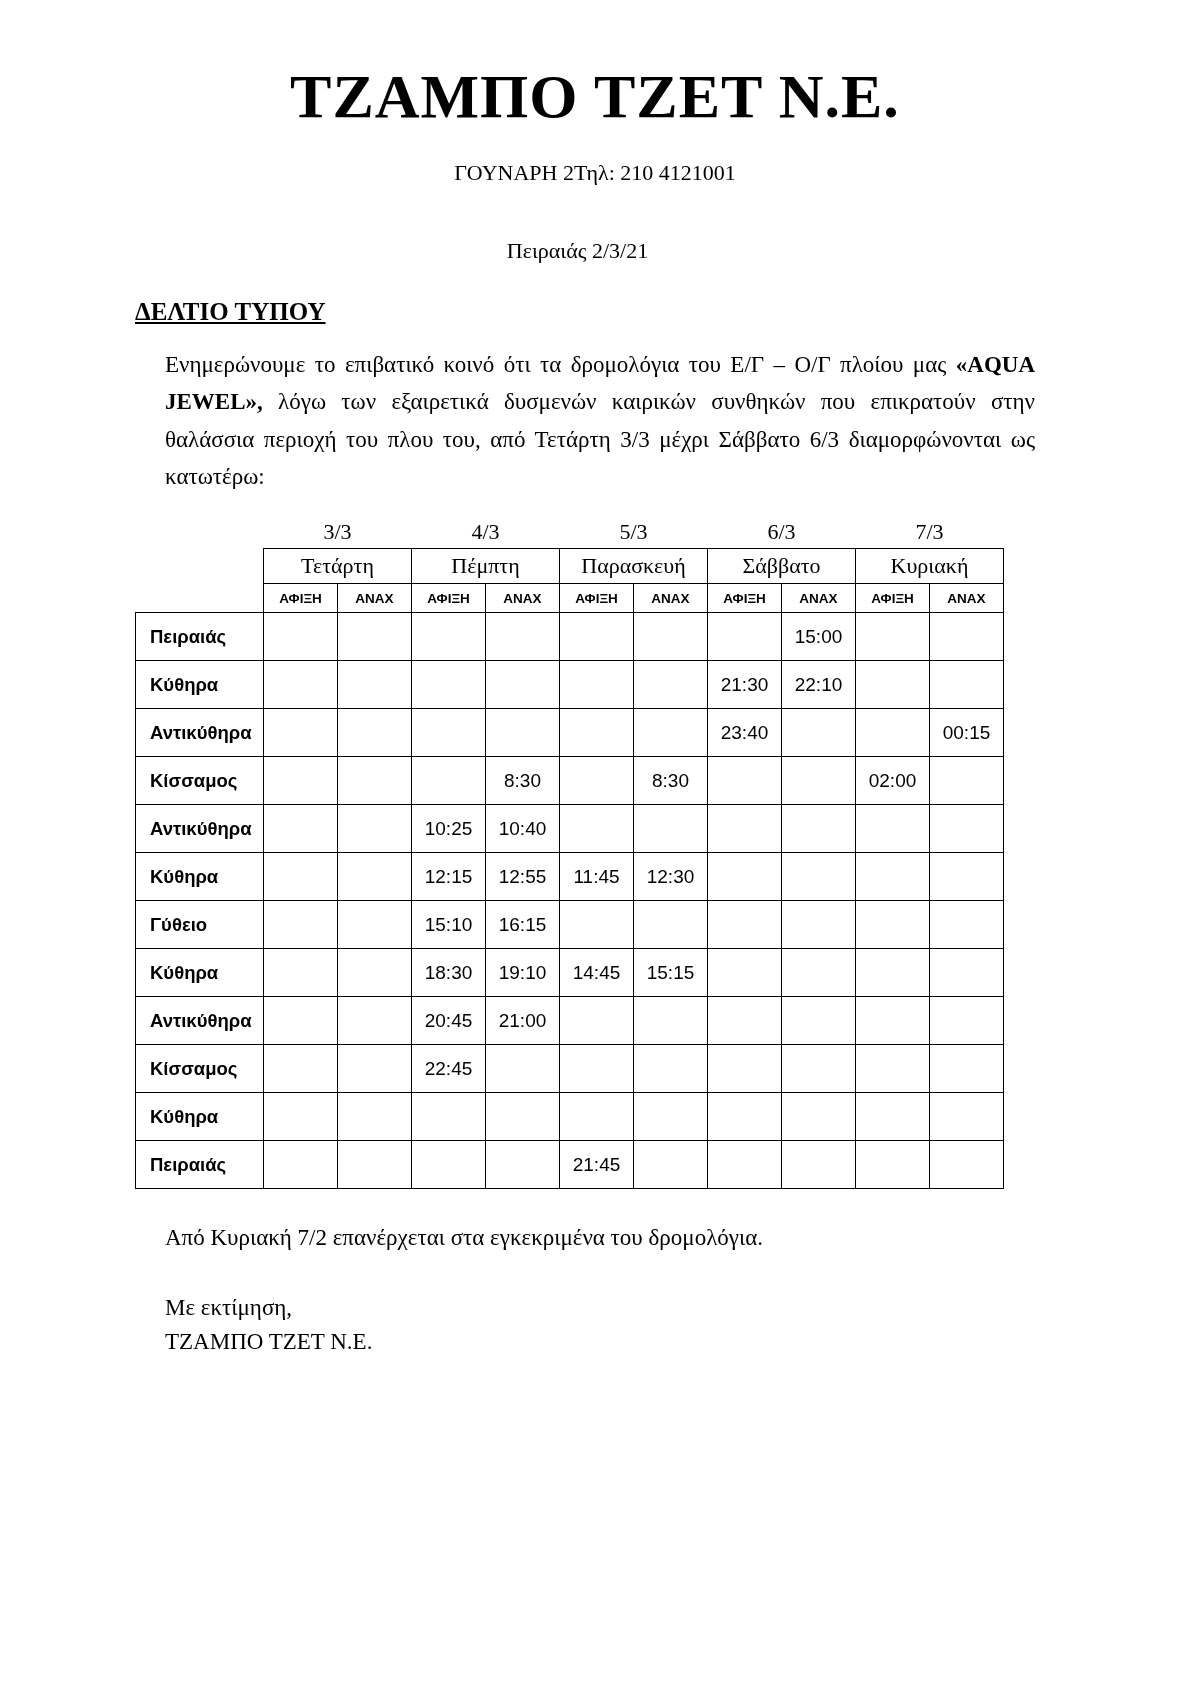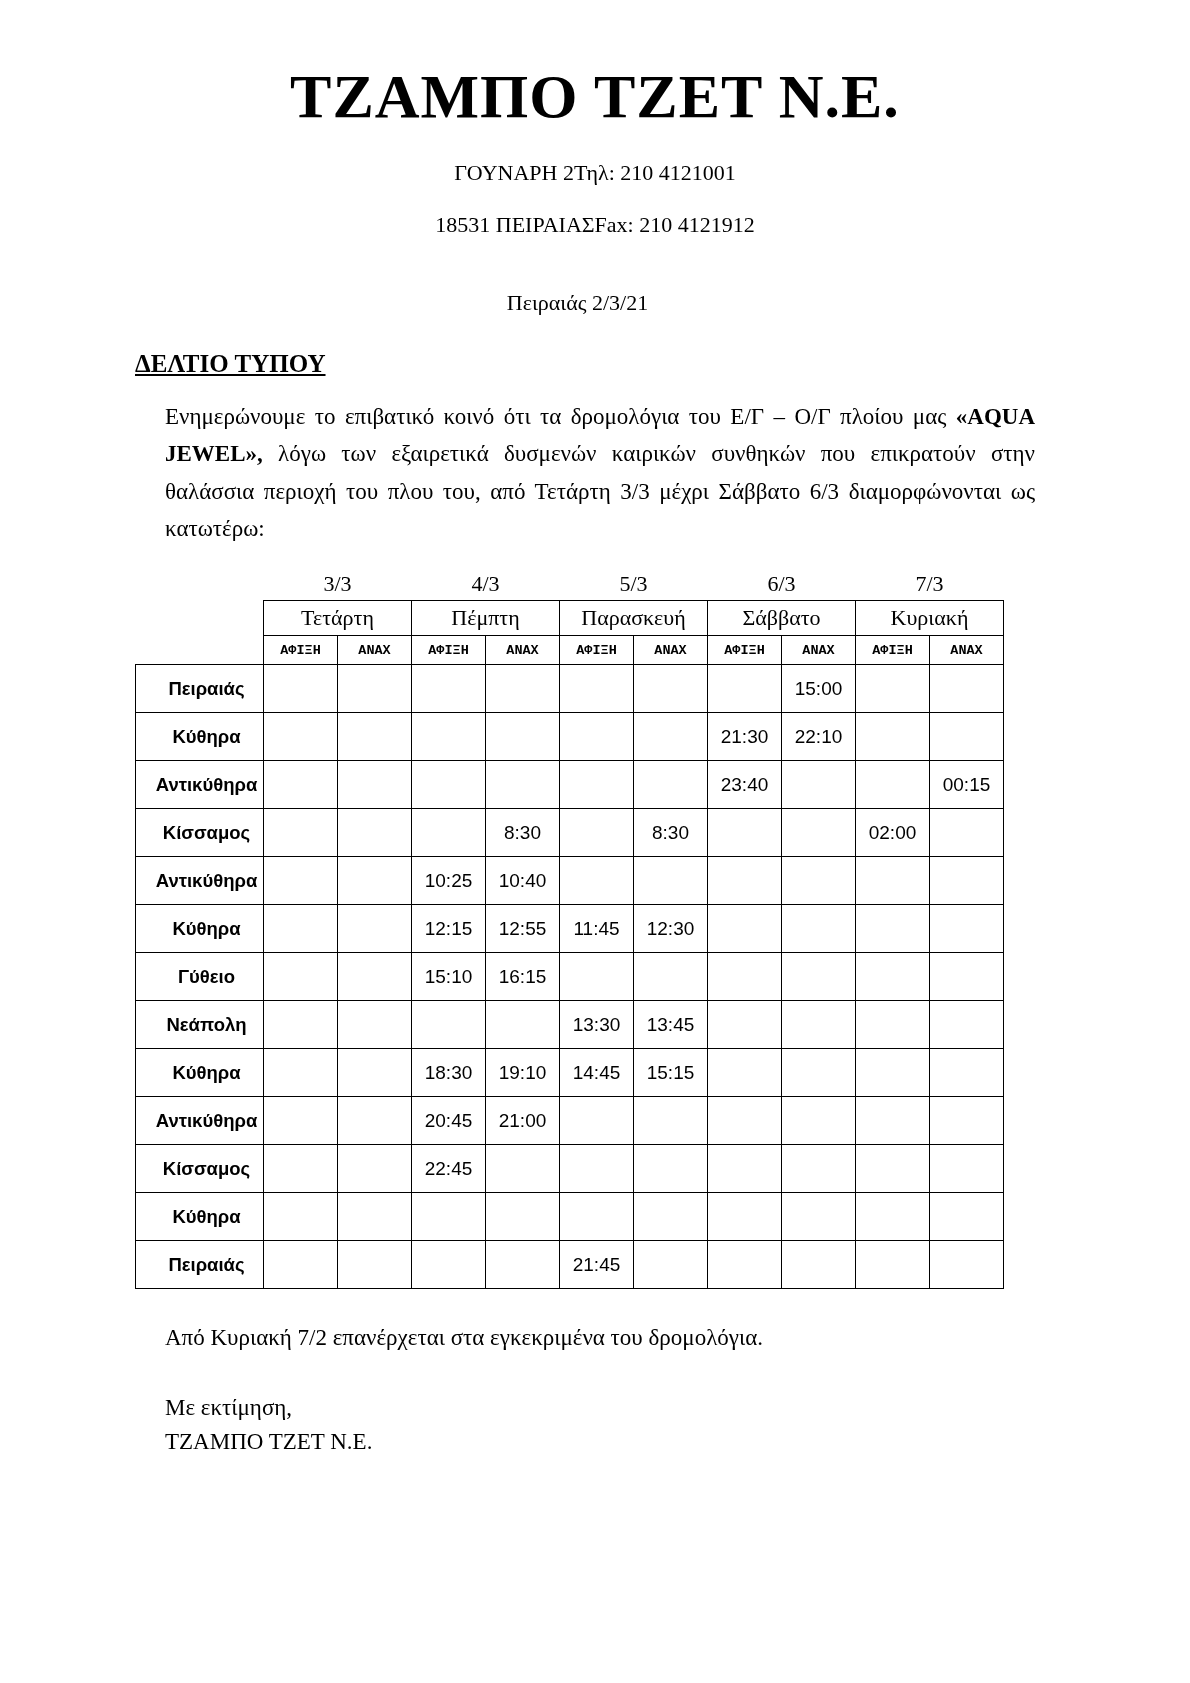--- a/index.html
+++ b/index.html
@@ -94,36 +94,36 @@
   }
   tr.day-row td {
     font-family: "Liberation Serif", serif;
     font-size: 22px;
     height: 34px;
   }
   tr.day-row td.noborder {
     border: none;
   }
   tr.sub-row td {
-    font-family: Liberation Mono, monospace;
+    font-family: Liberation Sans, sans-serif;
     font-size: 13.5px;
     font-weight: bold;
     height: 28px;
     margin-top: 48px;
   }
   tr.sub-row td.noborder {
     border: none;
   }
   tr.data-row td {
     height: 47px;
     font-family: "Liberation Sans", sans-serif;
     font-size: 19px;
   }
   tr.data-row td.port {
-    text-align: center;
+    text-align: left;
     padding-left: 14px;
     font-weight: bold;
     font-size: 18.5px;
   }
   .closing {
     font-size: 23px;
     margin-top: 36px;
     padding-left: 30px;
   }
   .signoff {
@@ -138,24 +138,20 @@
 
 <div class="page">
 
   <div class="company-title">ΤΖΑΜΠΟ ΤΖΕΤ Ν.Ε.</div>
 
   <div class="addr-row">
     <span>ΓΟΥΝΑΡΗ 2</span>
     <span>Τηλ: 210 4121001</span>
   </div>
 
-  <div class="addr-row second">
-    <span>18531 ΠΕΙΡΑΙΑΣ</span>
-    <span>Fax: 210 4121912</span>
-  </div>
 
   <div class="place-date">Πειραιάς   2/3/21</div>
 
   <div class="doc-title">ΔΕΛΤΙΟ ΤΥΠΟΥ</div>
 
   <p class="intro"><span>Ενημερώνουμε το επιβατικό κοινό ότι τα   δρομολόγια του   Ε/Γ – Ο/Γ πλοίου μας </span><b>«AQUA JEWEL»,</b><span>  λόγω των εξαιρετικά δυσμενών καιρικών συνθηκών που επικρατούν στην θαλάσσια περιοχή του πλου του, από Τετάρτη 3/3 μέχρι Σάββατο 6/3 διαμορφώνονται ως κατωτέρω:</span></p>
 
   <div class="sched-wrap">
     <table class="sched">
       <colgroup>
@@ -287,33 +283,20 @@
           <td>15:10</td>
           <td>16:15</td>
           <td></td>
           <td></td>
           <td></td>
           <td></td>
           <td></td>
           <td></td>
         </tr>
         <tr class="data-row">
-          <td class="port">Νεάπολη</td>
-          <td></td>
-          <td></td>
-          <td></td>
-          <td></td>
-          <td>13:30</td>
-          <td>13:45</td>
-          <td></td>
-          <td></td>
-          <td></td>
-          <td></td>
-        </tr>
-        <tr class="data-row">
           <td class="port">Κύθηρα</td>
           <td></td>
           <td></td>
           <td>18:30</td>
           <td>19:10</td>
           <td>14:45</td>
           <td>15:15</td>
           <td></td>
           <td></td>
           <td></td>

